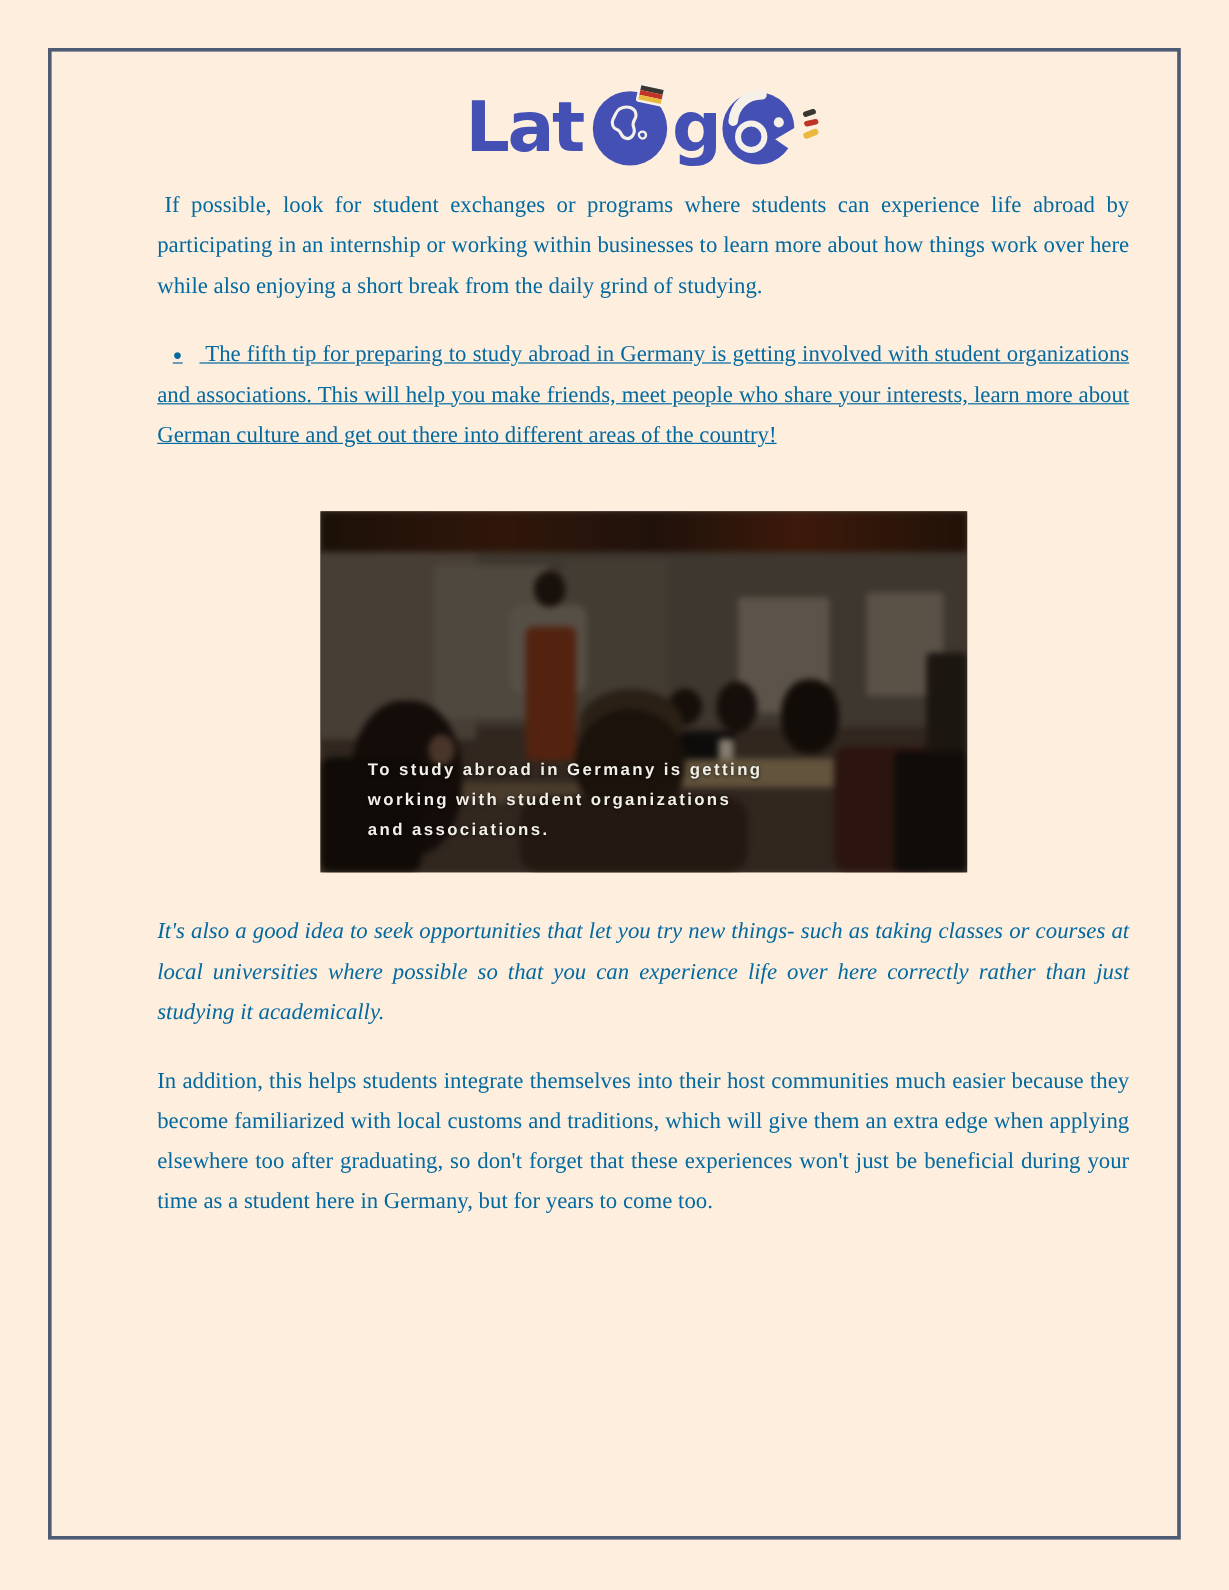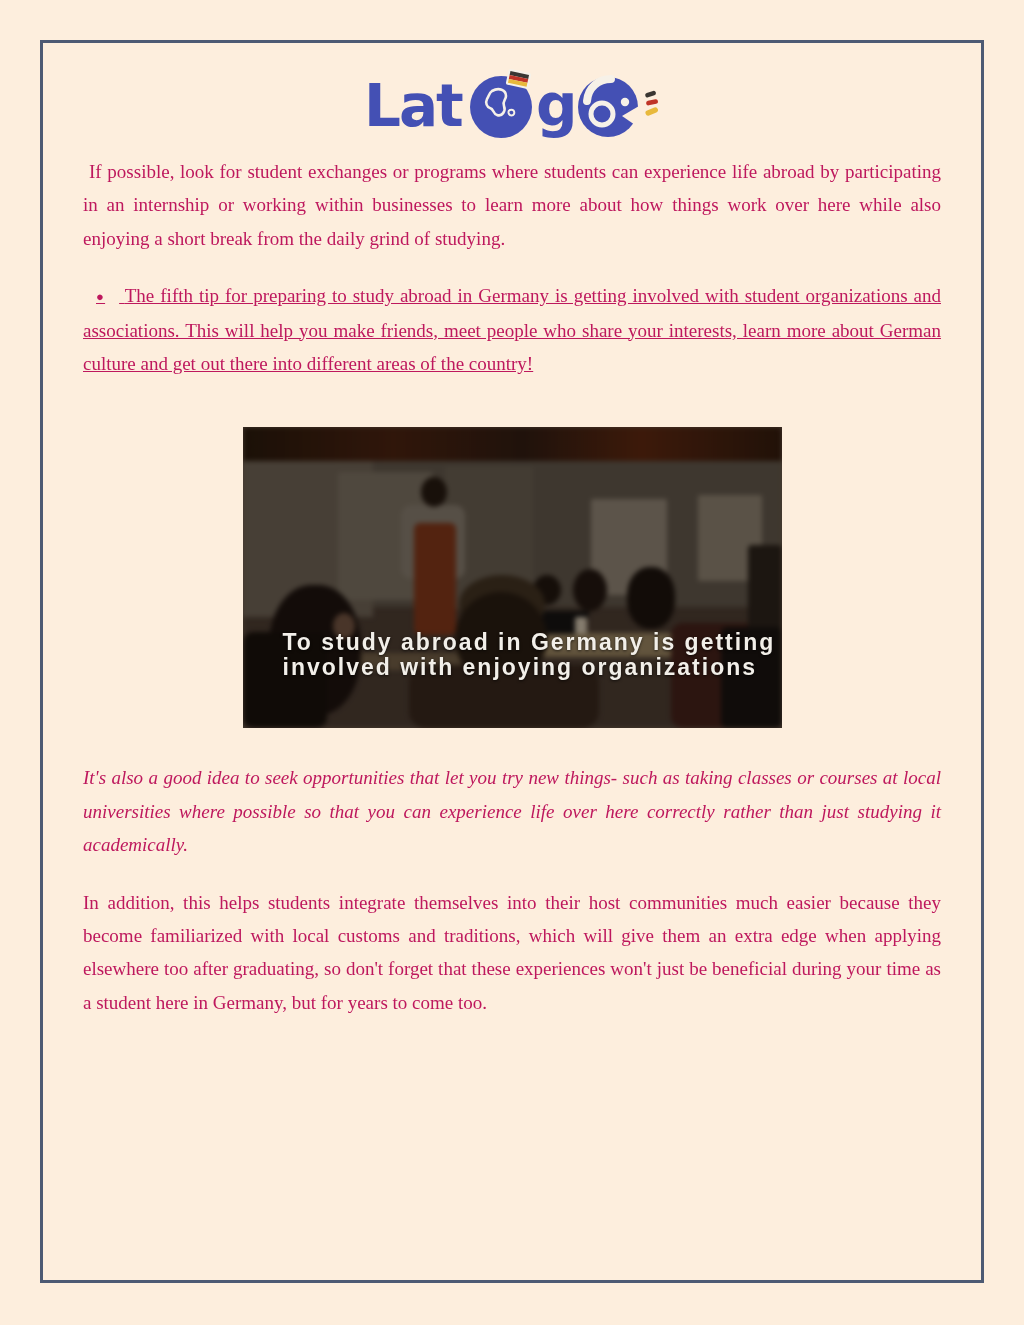--- a/index.html
+++ b/index.html
@@ -11,30 +11,31 @@
     overflow: hidden;
   }
   .frame {
     position: absolute;
     left: 40px; top: 40px;
     width: 944px; height: 1243px;
     border: 3px solid #4d5a73;
   }
   .content {
     padding: 0 40px;
+    margin-left: 48px;
   }
   .logo-row {
     margin-top: 26px;
     display: flex;
     justify-content: center;
   }
   .para {
     font-size: 19px;
     line-height: 33.4px;
-    color: #be185d;
+    color: #0369a1;
     text-align: justify;
     margin-top: 24px;
   }
   .para.first { margin-top: 16px; text-indent: 6px; }
   .para.bulleted { text-indent: 13px; text-decoration: underline; }
   .para .bullet { font-size: 13px; vertical-align: 1px; padding-right: 14px; }
   .figure-wrap {
     margin: 47px auto 0;
     width: 539px;
   }
@@ -74,21 +75,21 @@
   .sc-chair-r { top: 200px; left: 478px; width: 61px; height: 101px; border-radius: 6px; background: #12100e; }
   .sc-chairfrm { top: 118px; left: 505px; width: 34px; height: 92px; background: #262019; border-radius: 4px; }
   .sc-overlay { inset: 0; background: rgba(14,8,5,0.38); }
   .caption {
     position: absolute;
     left: 40px; top: 203px;
     z-index: 2;
     color: #f2efe9;
     font-family: "Liberation Sans", sans-serif;
     font-weight: bold;
-    font-size: 23px;
+    font-size: 14px;
     line-height: 25px;
     letter-spacing: 2px;
     text-shadow: 0 1px 3px rgba(0,0,0,0.65);
   }
   .para.after-figure { margin-top: 33px; font-style: italic; }
 </style>
 </head>
 <body>
 
 <div class="frame">
@@ -159,21 +160,22 @@
           <div class="sc-hair-l"></div>
           <div class="sc-face-l"></div>
           <div class="sc-body-l"></div>
           <div class="sc-cap-c"></div>
           <div class="sc-head-c"></div>
           <div class="sc-jacket-c"></div>
           <div class="sc-overlay"></div>
         </div>
         <div class="caption">
           <div>To study abroad in Germany is getting</div>
-          <div>involved with enjoying organizations</div>
+          <div>working with student organizations</div>
+          <div>and associations.</div>
         </div>
       </div>
     </div>
 
     <p class="para after-figure">
       <span>It's also a good idea to seek opportunities that let you try new things- such as taking classes or courses at local universities where possible so that you can experience life over here correctly rather than just studying it academically.</span>
     </p>
 
     <p class="para">
       <span>In addition, this helps students integrate themselves into their host communities much easier because they become familiarized with local customs and traditions, which will give them an extra edge when applying elsewhere too after graduating, so don't forget that these experiences won't just be beneficial during your time as a student here in Germany, but for years to come too.</span>

